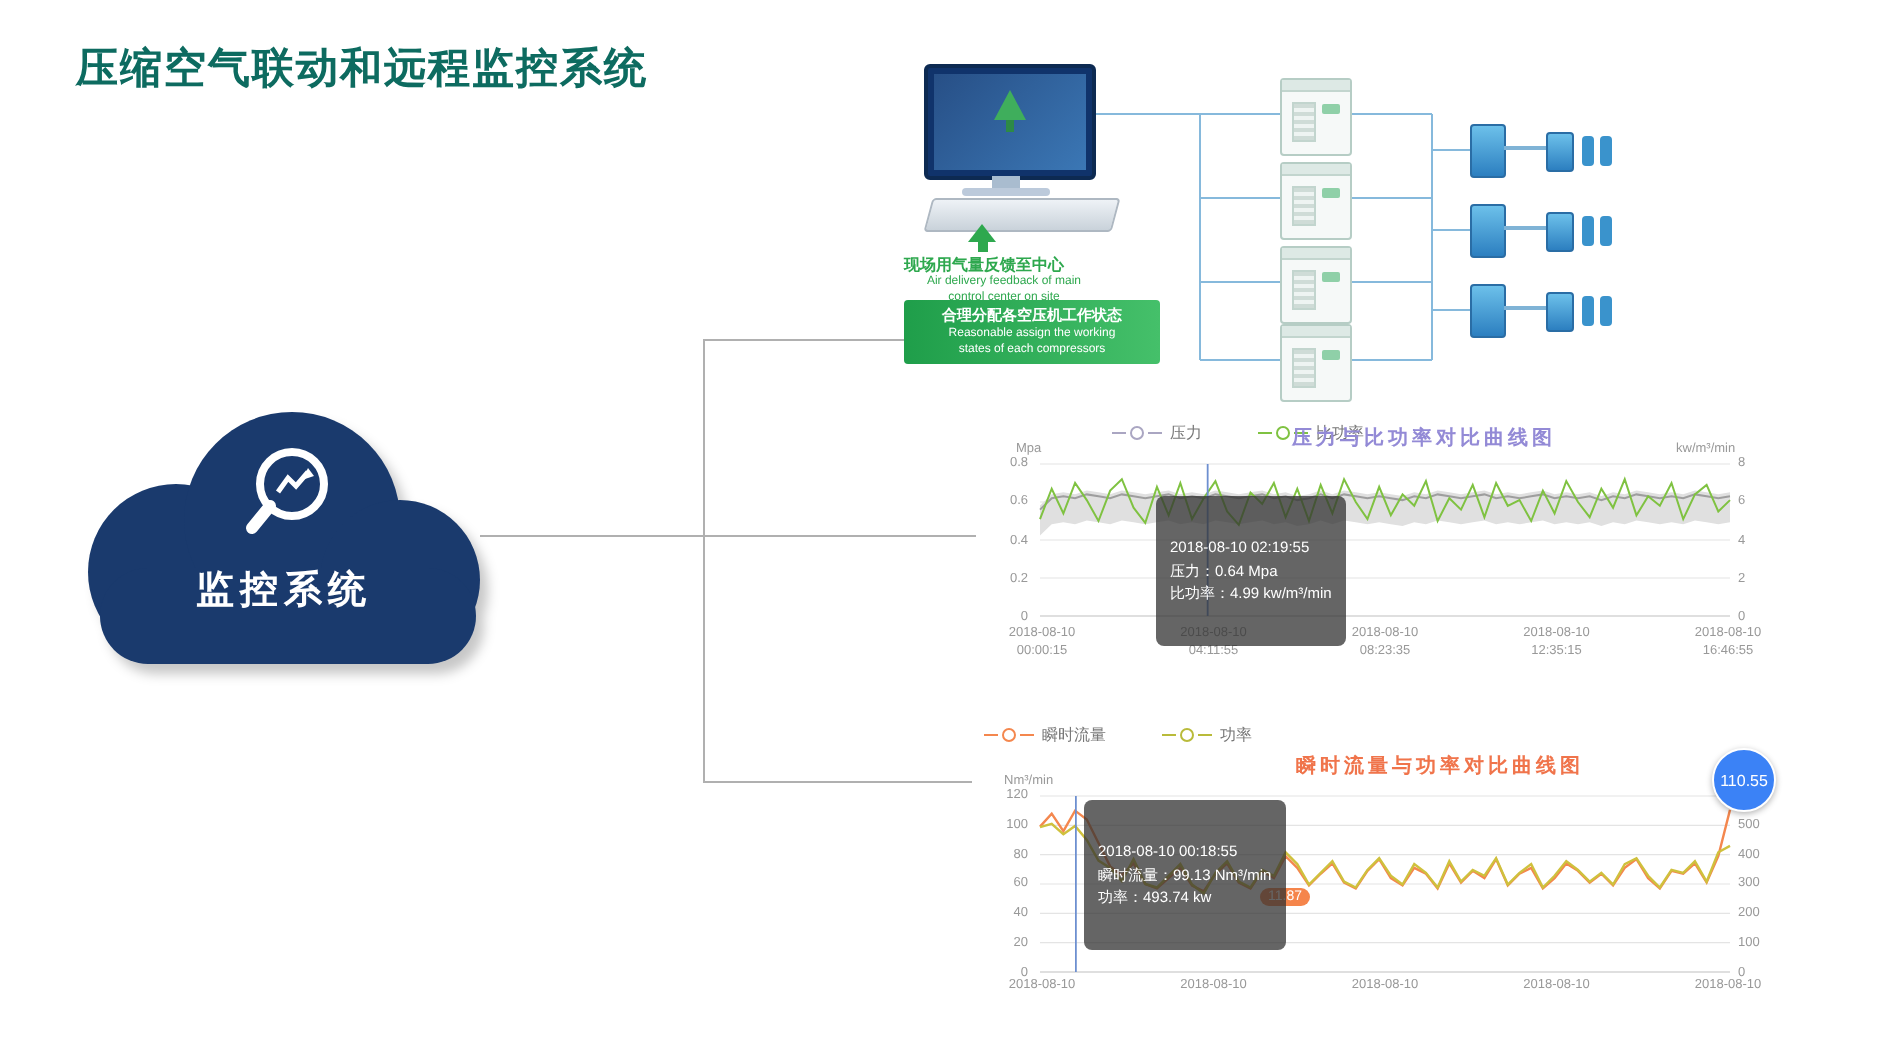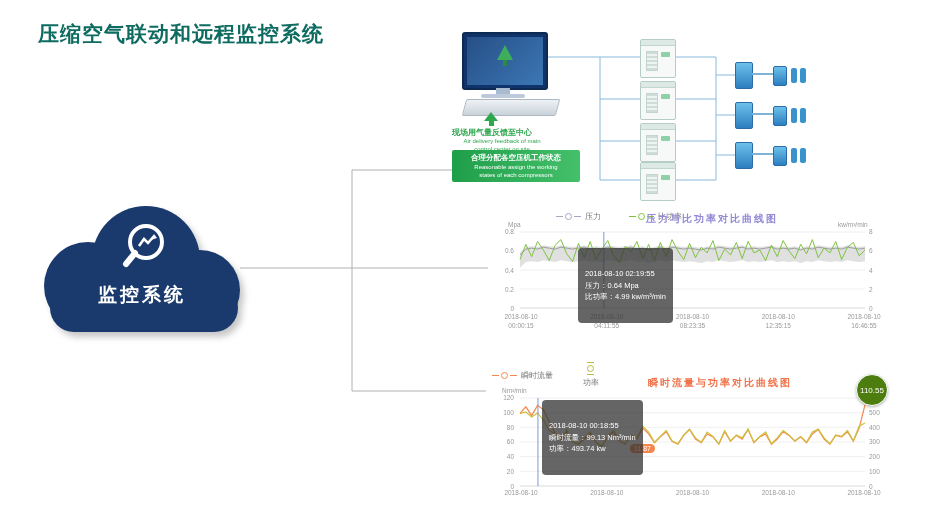--- a/index.html
+++ b/index.html
@@ -79,21 +79,21 @@
   
   .c2-legend{left:492px;top:362px}
   .c2-title{left:648px;top:376px}
   .c2-unit-l{left:502px;top:387px}
   .c2-yl{left:486px;top:394px;width:28px;height:96px}
   .c2-yr{869px}
   .c2-yr{left:869px;top:394px;width:24px;height:96px;text-align:left}
   .c2-plot{left:520px;top:398px;width:345px;height:88px}
   .c2-x{left:490px;top:489px;width:405px}
   .c2-tt{left:542px;top:400px}
-  .badge{position:absolute;left:856px;top:374px;width:30px;height:30px;border-radius:50%;background:#4d7c0f;color:#fff;font-size:8px;display:flex;align-items:center;justify-content:center;box-shadow:0 1px 3px rgba(0,0,0,0.3);z-index:5;border:1px solid #fff}
+  .badge{position:absolute;left:856px;top:374px;width:30px;height:30px;border-radius:50%;background:#3b82f6;color:#fff;font-size:8px;display:flex;align-items:center;justify-content:center;box-shadow:0 1px 3px rgba(0,0,0,0.3);z-index:5;border:1px solid #fff}
   .point-chip{position:absolute;left:630px;top:444px;background:#f5854b;color:#fff;font-size:7px;padding:1px 4px;border-radius:7px;z-index:4}
 </style>
 </head>
 <body>
 
 <div class="page">
 
   <h1 class="title">压缩空气联动和远程监控系统</h1>
 
   <svg class="connectors" width="945" height="529" viewBox="0 0 945 529">
@@ -256,21 +256,21 @@
     <div>比功率：4.99 kw/m³/min</div>
   </div>
 
   <div class="legend c2-legend">
     <span class="legend-item" style="color: rgb(244, 135, 78);">
       <span class="lg-line"></span>
         <span class="lg-dot"></span>
         <span class="lg-line"></span>
       <span class="lg-label">瞬时流量</span>
     </span>
-    <span class="legend-item" style="color: rgb(185, 187, 58); flex-direction: column;">
+    <span class="legend-item" style="color: rgb(185, 187, 58);">
       <span class="lg-line"></span>
         <span class="lg-dot"></span>
         <span class="lg-line"></span>
       <span class="lg-label">功率</span>
     </span>
   </div>
   <div class="chart-title c2-title" style="color: rgb(240, 116, 75);">瞬时流量与功率对比曲线图</div>
   <div class="axis-unit c2-unit-l">Nm³/min</div>
   <div class="yticks c2-yl">
       <div class="ytick">120</div>

